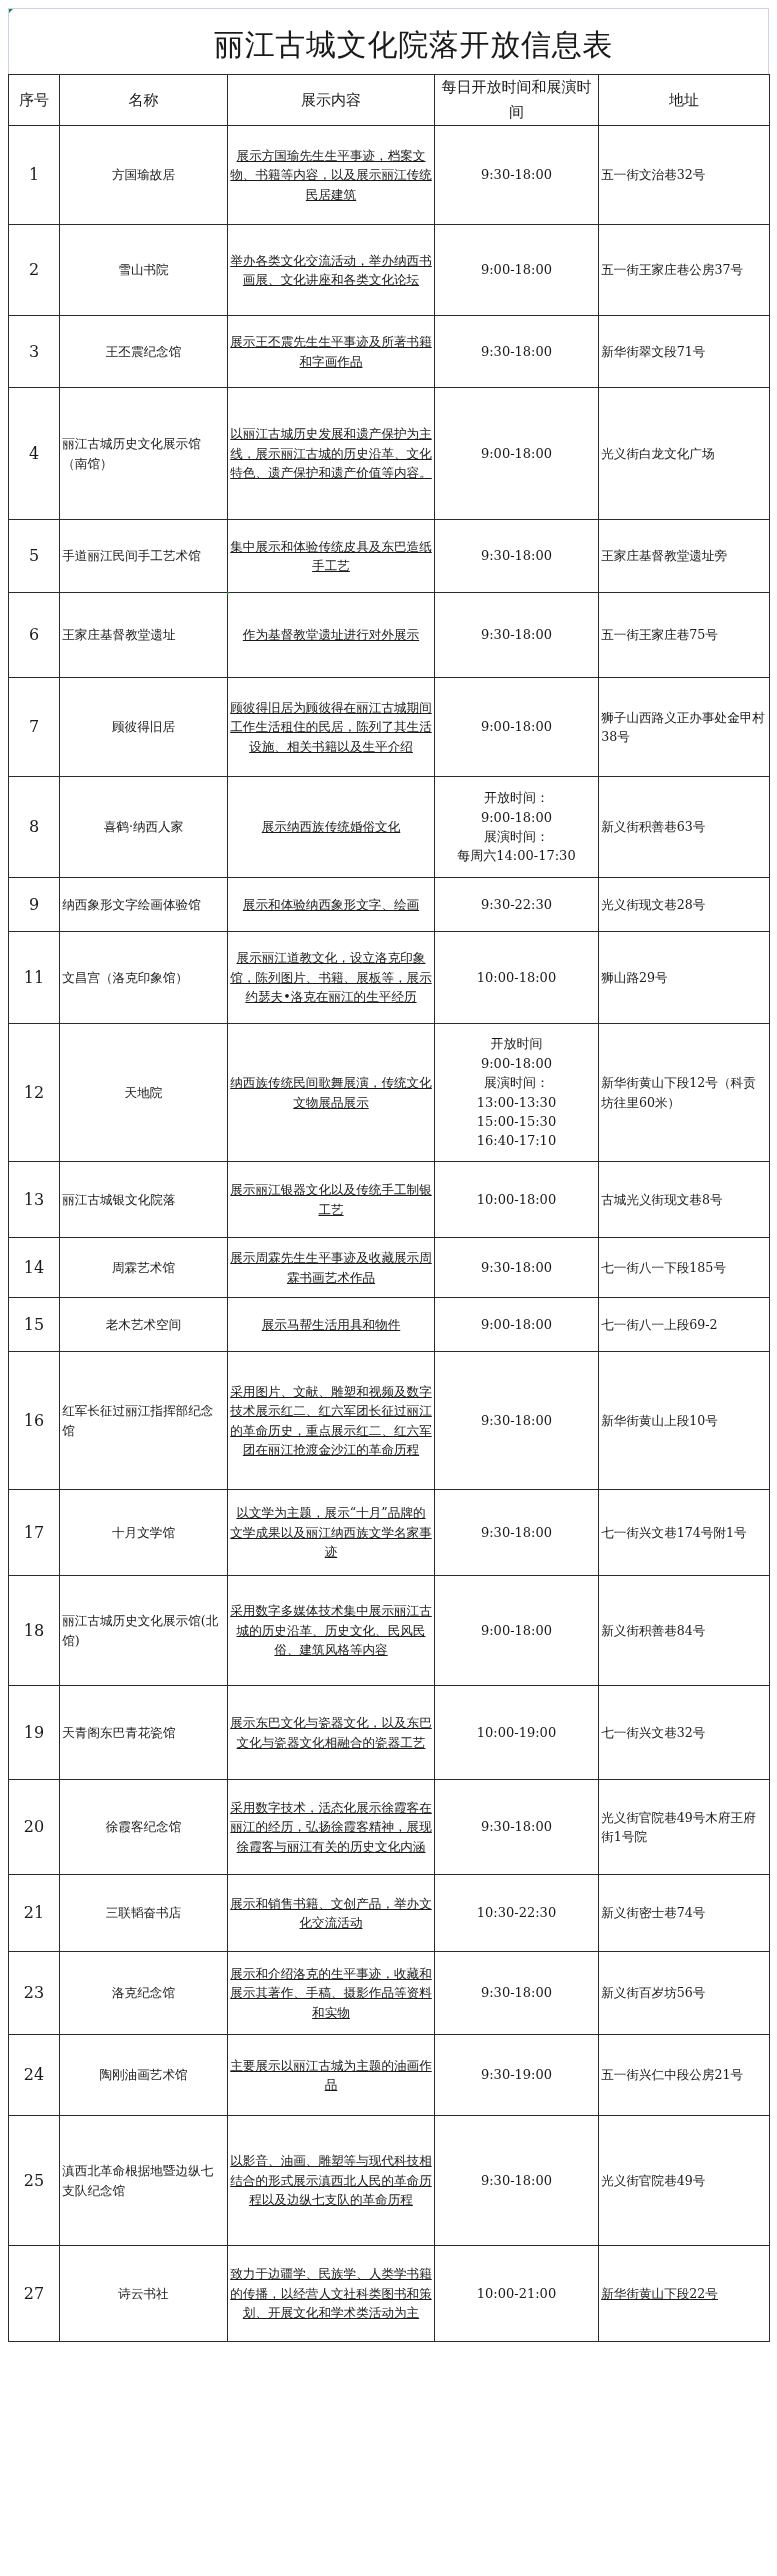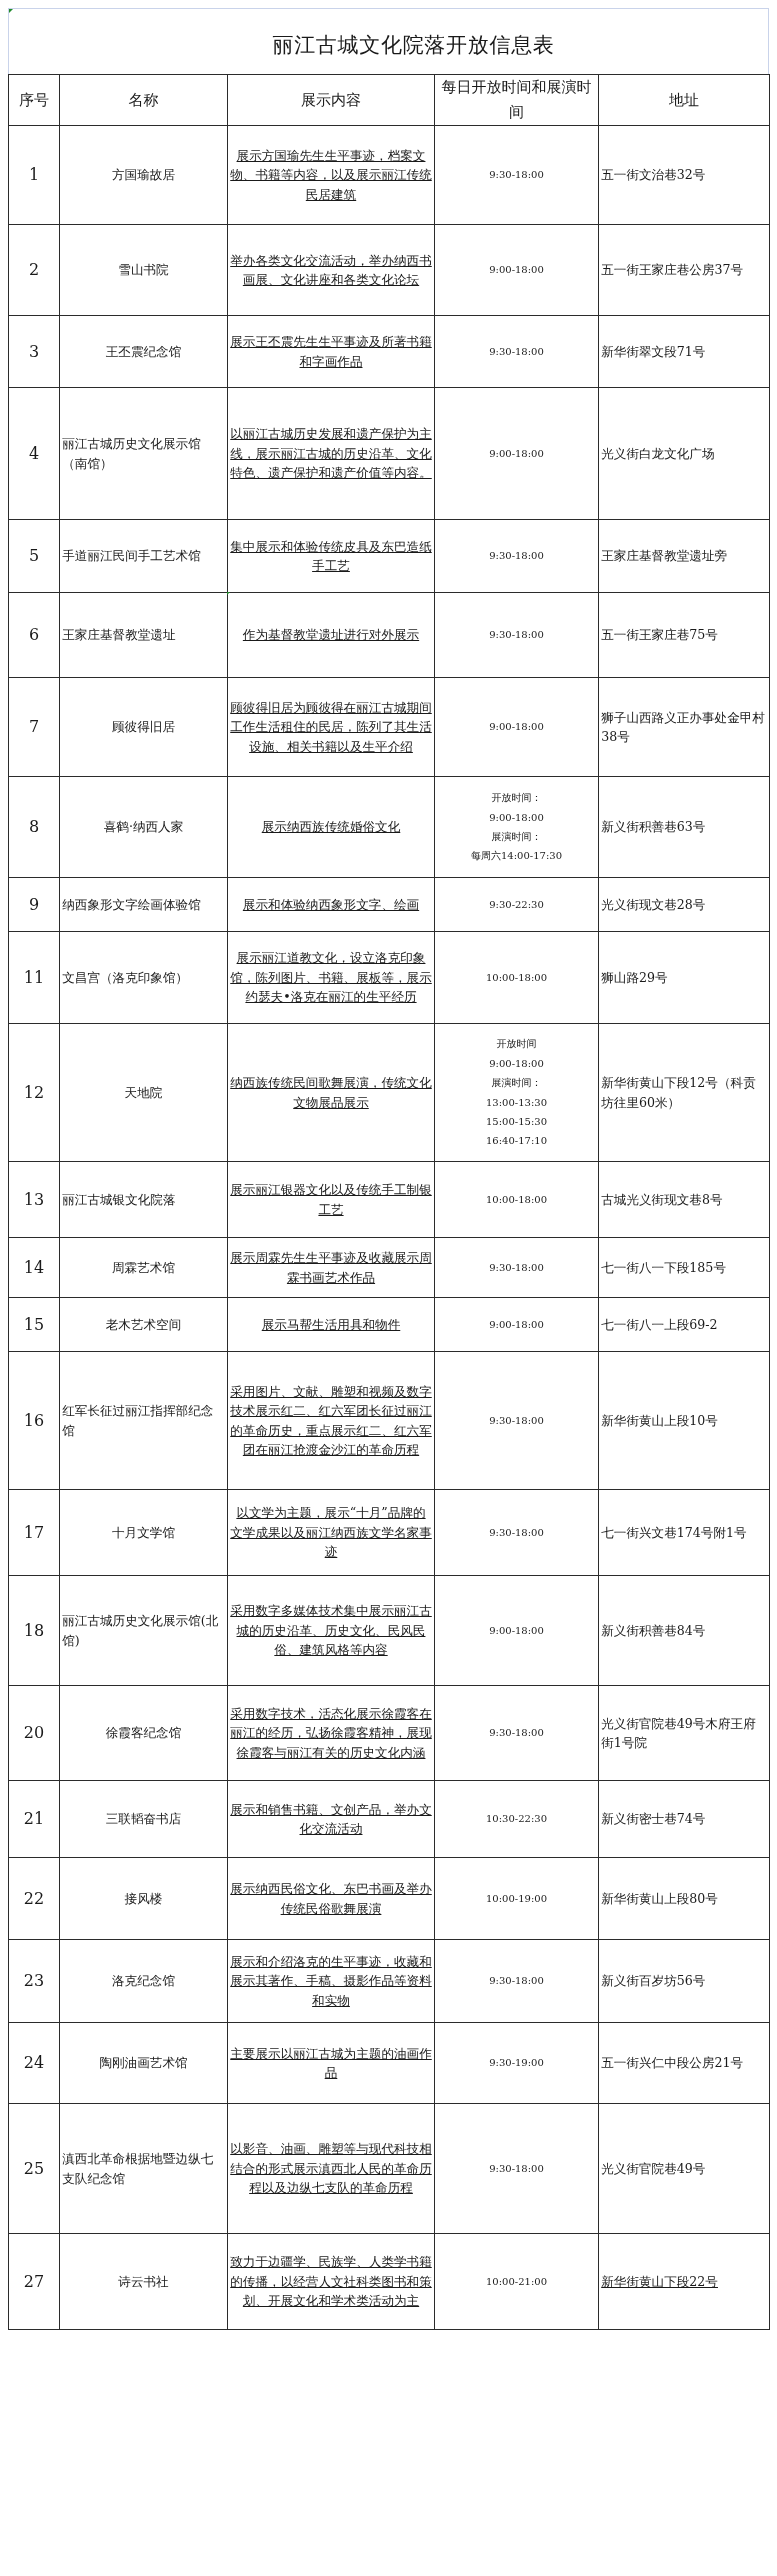--- a/index.html
+++ b/index.html
@@ -4,32 +4,32 @@
 <style>
   html, body { margin: 0; padding: 0; background: #ffffff; }
   body { width: 778px; height: 2576px; position: relative; overflow: hidden;
          font-family: "DejaVu Serif", "Liberation Serif", serif; color: #1a1a1a; }
   .sheet { position: absolute; left: 8px; top: 8px; width: 761px; }
   .title-cell { height: 66px; border-top: 0.7px solid #c9d3ea; border-left: 0.7px solid #c9d3ea;
                 border-right: 0.7px solid #c9d3ea; box-sizing: border-box; position: relative;
                 display: flex; align-items: center; justify-content: center; }
   .title-cell .marker { position: absolute; left: 0; top: 0; width: 0; height: 0;
                 border-top: 4.3px solid #1f8a2a; border-right: 4.3px solid transparent; }
-  .title { font-size: 21px; letter-spacing: 0.7px; padding-left: 50px; padding-top: 7.2px;
+  .title { font-size: 30px; letter-spacing: 0.7px; padding-left: 50px; padding-top: 7.2px;
            font-family: "DejaVu Sans", "Liberation Sans", sans-serif; font-weight: normal; }
   table { border-collapse: collapse; table-layout: fixed; width: 761px; }
   td, th { border: 1.4px solid #2b2b2b; font-weight: normal; padding: 0 2.2px;
            font-size: 12.6px; line-height: 19.4px; vertical-align: middle; word-break: break-all; }
   th { text-align: center; font-size: 15px; line-height: 24.5px; }
   th.h-time { line-height: 25px; }
   td.c-no { text-align: center; font-size: 16px; }
   td.c-name { text-align: left; }
   td.c-name.center { text-align: center; }
   td.c-desc { text-align: center; text-decoration: underline; }
-  td.c-time { text-align: center; font-size: 10px; }
+  td.c-time { text-align: center; font-size: 13px; }
   td.c-addr { text-align: left; }
   td.c-addr.center { text-align: left; text-decoration: underline; }
   .line { display: block; }
   .green-mark { position: relative; }
   .green-mark::before { content: ""; position: absolute; left: -1.4px; top: -1.4px;
                  border-top: 3.6px solid #1f8a2a; border-right: 3.6px solid transparent; }
 </style>
 </head>
 <body>
 
@@ -210,46 +210,46 @@
         </tr>
         <tr style="height: 110px;">
           <td class="c-no">18</td>
           <td class="c-name">丽江古城历史文化展示馆(北馆)</td>
           <td class="c-desc">采用数字多媒体技术集中展示丽江古城的历史沿革、历史文化、民风民俗、建筑风格等内容</td>
           <td class="c-time">
             <span class="line">9:00-18:00</span>
           </td>
           <td class="c-addr">新义街积善巷84号</td>
         </tr>
+        <tr style="height: 94px;">
+          <td class="c-no">19</td>
+          <td class="c-name">天青阁东巴青花瓷馆</td>
+          <td class="c-desc">展示东巴文化与瓷器文化，以及东巴文化与瓷器文化相融合的瓷器工艺</td>
+          <td class="c-time">
+            <span class="line">10:00-19:00</span>
+          </td>
+          <td class="c-addr">七一街兴文巷32号</td>
+        </tr>
         <tr style="height: 95px;">
           <td class="c-no">20</td>
           <td class="c-name center">徐霞客纪念馆</td>
           <td class="c-desc">采用数字技术，活态化展示徐霞客在丽江的经历，弘扬徐霞客精神，展现徐霞客与丽江有关的历史文化内涵</td>
           <td class="c-time">
             <span class="line">9:30-18:00</span>
           </td>
           <td class="c-addr">光义街官院巷49号木府王府街1号院</td>
         </tr>
         <tr style="height: 77px;">
           <td class="c-no">21</td>
           <td class="c-name center">三联韬奋书店</td>
           <td class="c-desc">展示和销售书籍、文创产品，举办文化交流活动</td>
           <td class="c-time">
             <span class="line">10:30-22:30</span>
           </td>
           <td class="c-addr">新义街密士巷74号</td>
-        </tr>
-        <tr style="height: 82px;">
-          <td class="c-no">22</td>
-          <td class="c-name center">接风楼</td>
-          <td class="c-desc">展示纳西民俗文化、东巴书画及举办传统民俗歌舞展演</td>
-          <td class="c-time">
-            <span class="line">10:00-19:00</span>
-          </td>
-          <td class="c-addr">新华街黄山上段80号</td>
         </tr>
         <tr style="height: 83px;">
           <td class="c-no">23</td>
           <td class="c-name center">洛克纪念馆</td>
           <td class="c-desc">展示和介绍洛克的生平事迹，收藏和展示其著作、手稿、摄影作品等资料和实物</td>
           <td class="c-time">
             <span class="line">9:30-18:00</span>
           </td>
           <td class="c-addr">新义街百岁坊56号</td>
         </tr>

